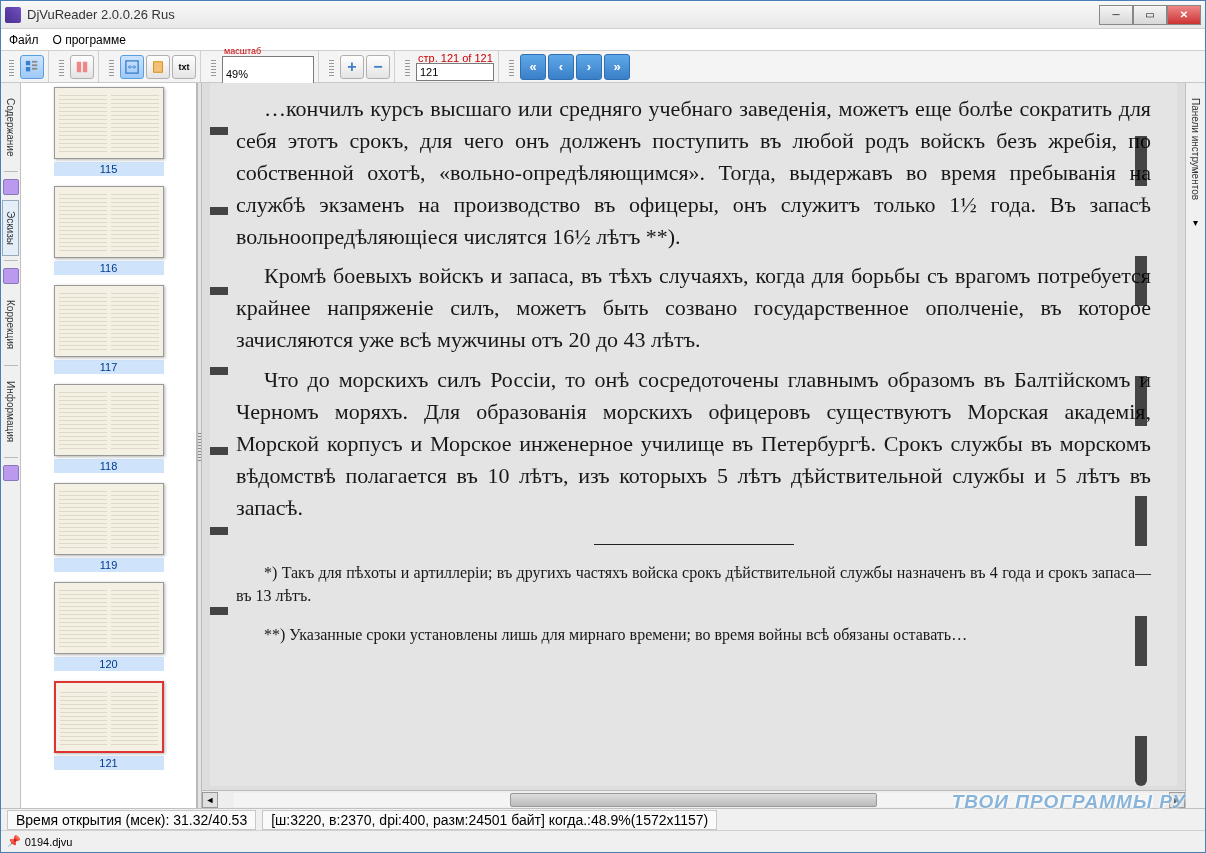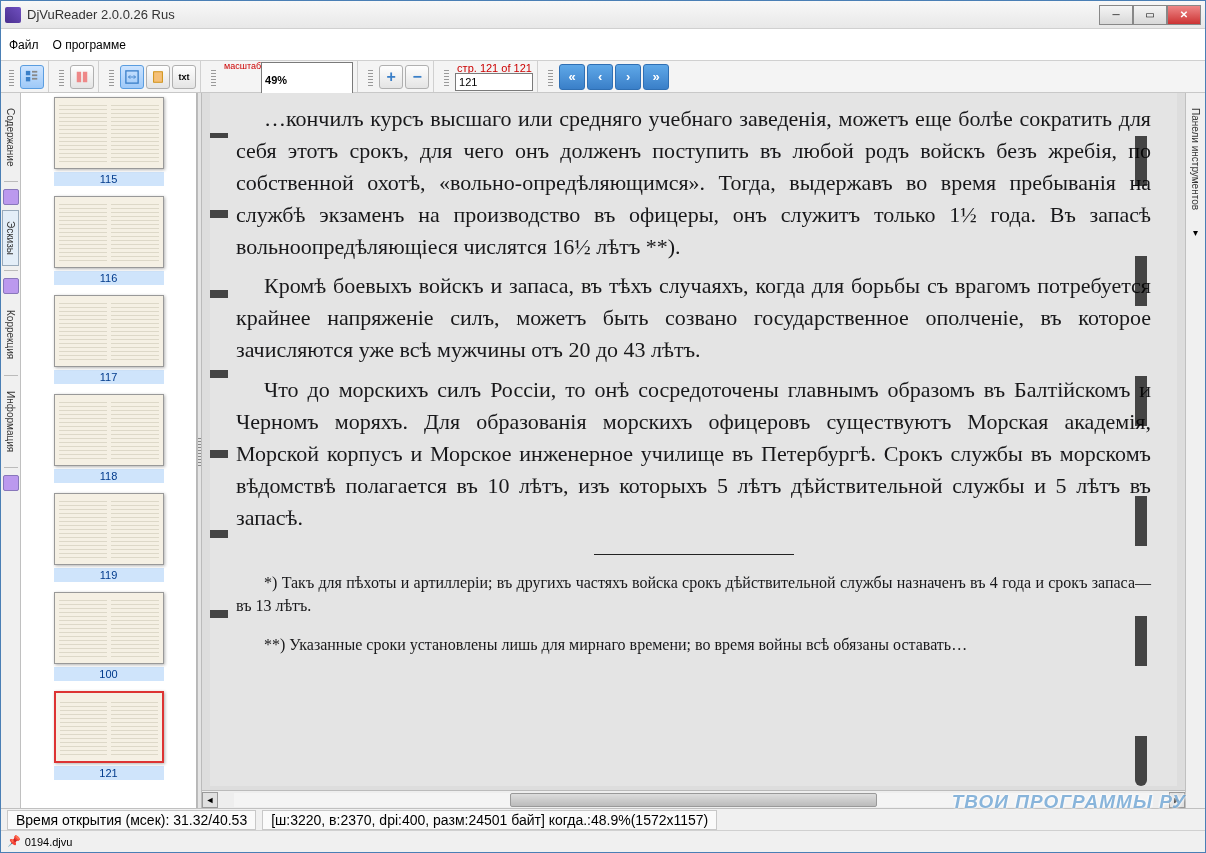--- a/index.html
+++ b/index.html
@@ -6,32 +6,32 @@
 body { font-family: "Segoe UI", Tahoma, sans-serif; font-size: 12px; background: #fff; width: 1206px; height: 853px; overflow: hidden; position: relative; }
 
 .window { width: 1206px; height: 853px; border: 1px solid #4a7fb5; display: flex; flex-direction: column; background:#f0f0f0;}
 
 .titlebar { height: 28px; background: linear-gradient(#f8f8f8,#e8e8e8); display:flex; align-items:center; padding:0 4px; border-bottom:1px solid #d0d0d0;}
 .titlebar .icon { width:16px; height:16px; margin-right:6px; background:linear-gradient(45deg,#4a2f8f,#7050c0); border-radius:2px;}
 .titlebar .title { flex:1; color:#333; font-size:13px;}
 .winbtns { display:flex; gap:0;}
 .winbtn { width:34px; height:20px; display:flex; align-items:center; justify-content:center; border:1px solid #888; background:linear-gradient(#f5f5f5,#d8d8d8); font-size:10px; cursor:pointer;}
 .winbtn.close { background:linear-gradient(#e88,#c33); color:#fff; font-weight:bold;}
-.menubar { height:32px; background:#fff; border-bottom:1px solid #d0d0d0; display:flex; align-items:center; padding:0 8px; gap:14px;}
+.menubar { height:22px; background:#fff; border-bottom:1px solid #d0d0d0; display:flex; align-items:center; padding:0 8px; gap:14px;}
 .menubar span { cursor:pointer; font-size:12px;}
 
 .toolbar-row { height:32px; background:#f4f4f4; border-bottom:1px solid #c8c8c8; display:flex; align-items:center; padding:0 4px; gap:6px;}
 .tool-group { display:flex; align-items:center; gap:2px; padding:0 4px; border-right:1px solid #d0d0d0; height:100%;}
 .tool-group .grip { width:5px; height:18px; background:repeating-linear-gradient(0deg,#999 0 1px,transparent 1px 3px); margin-right:4px; cursor:move;}
 .tbtn { width:24px; height:24px; border:1px solid #b0b0b0; background:linear-gradient(#fefefe,#e4e4e4); border-radius:3px; display:flex; align-items:center; justify-content:center; cursor:pointer; font-size:11px;}
 .tbtn.active { background:linear-gradient(#cde4ff,#9ec9f8); border-color:#5a9de0;}
 .tbtn svg { width:14px; height:14px;}
-.scale-group { display:flex; flex-direction:row; padding-top:6px;}
+.scale-group { display:flex; flex-direction:column; padding-top:6px;}
 .scale-lbl { font-size:9px; color:#c00; line-height:9px; padding-left:2px;}
-.scale-input { width:92px; height:36px; border:1px solid #7a7a7a; background:#fff; padding:0 3px; font-size:11px; font-weight:bold;}
+.scale-input { width:92px; height:36px; border:1px solid #7a7a7a; background:#fff; padding:0 3px; font-size:11px; font-weight:normal;}
 .page-group { display:flex; flex-direction:column; padding-top:2px;}
 .page-lbl { font-size:11px; color:#c00; line-height:9px; padding-left:2px;}
 .page-input { width:78px; height:18px; border:1px solid #7a7a7a; background:#fff; padding:0 3px; font-size:11px;}
 .navbtn { width:26px; height:26px; border:1px solid #2f6fb3; background:linear-gradient(#5fa8e8,#3a7fc8); border-radius:3px; color:#fff; display:flex; align-items:center; justify-content:center; font-size:13px; font-weight:bold; cursor:pointer;}
 
 .content { flex:1; display:flex; overflow:hidden; position:relative;}
 
 .left-side-tabs { width:20px; background:#f0f0f0; border-right:1px solid #c0c0c0; display:flex; flex-direction:column; align-items:center; padding-top:4px; gap:2px;}
 .vtab { writing-mode:vertical-rl; font-size:10px; padding:10px 2px; cursor:pointer; border:1px solid transparent; color:#333;}
 .vtab.active { background:#e4eef8; border:1px solid #9ab;}
@@ -213,21 +213,21 @@
               <div class="pg"></div>
               <div class="pg"></div>
             </div>
             <span class="thumb-num">119</span>
           </div>
           <div class="thumb">
             <div class="thumb-img">
               <div class="pg"></div>
               <div class="pg"></div>
             </div>
-            <span class="thumb-num">100</span>
+            <span class="thumb-num">120</span>
           </div>
           <div class="thumb selected">
             <div class="thumb-img">
               <div class="pg"></div>
               <div class="pg"></div>
             </div>
             <span class="thumb-num">121</span>
           </div>
         </div>
     </div>

